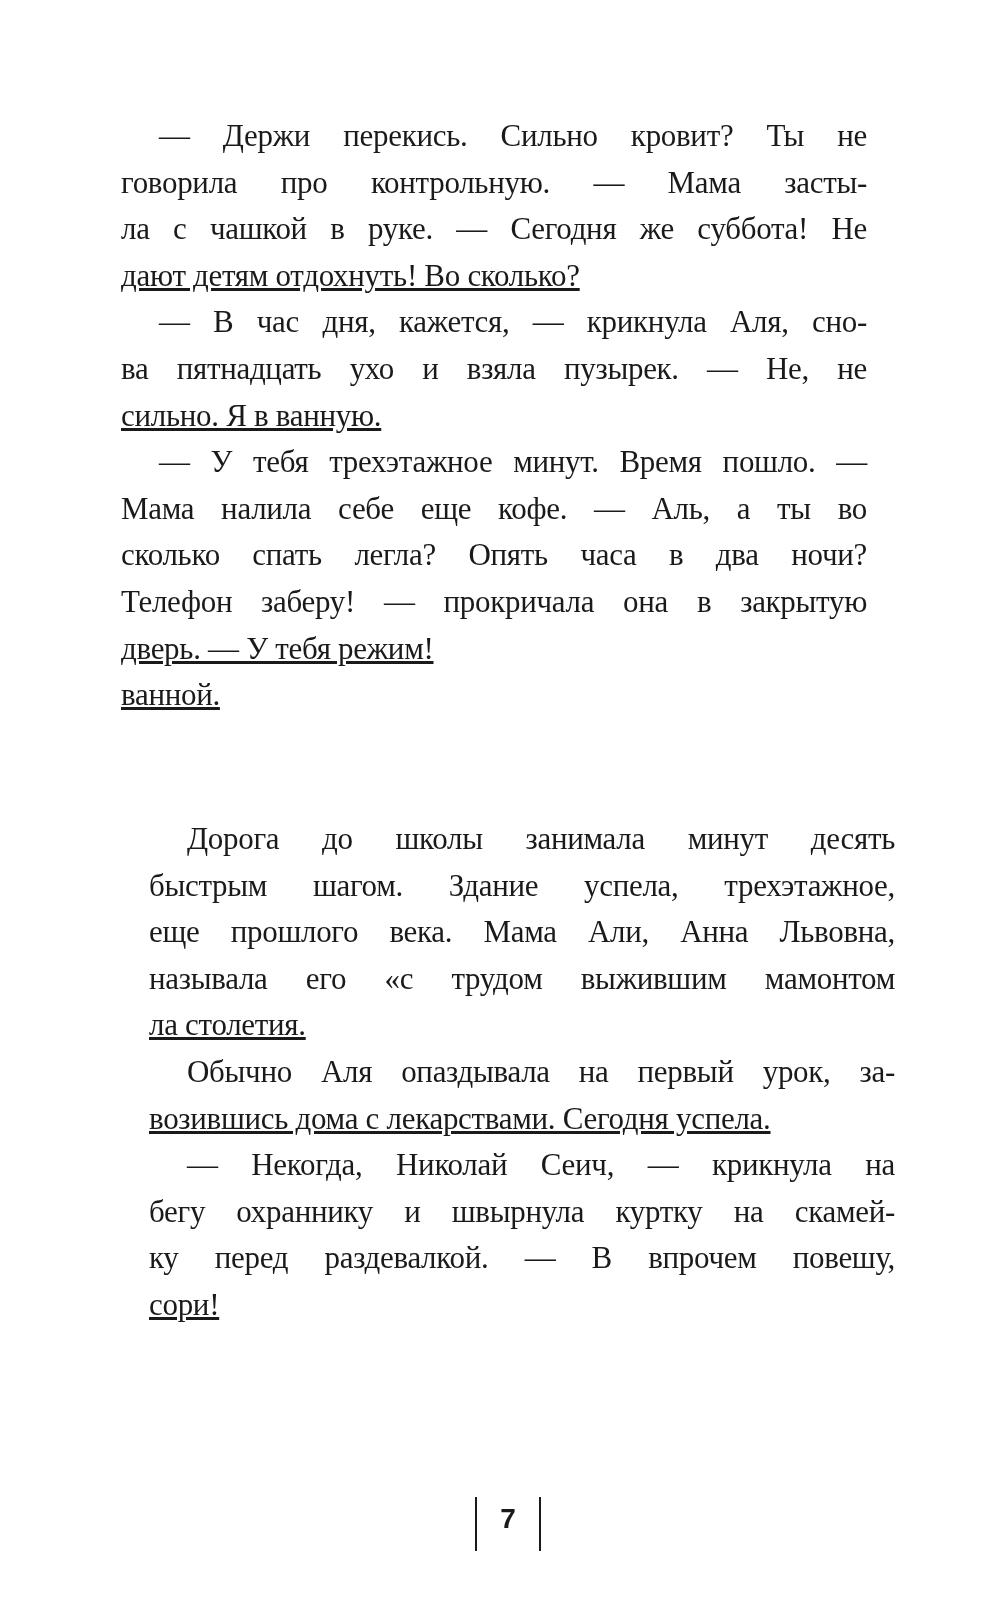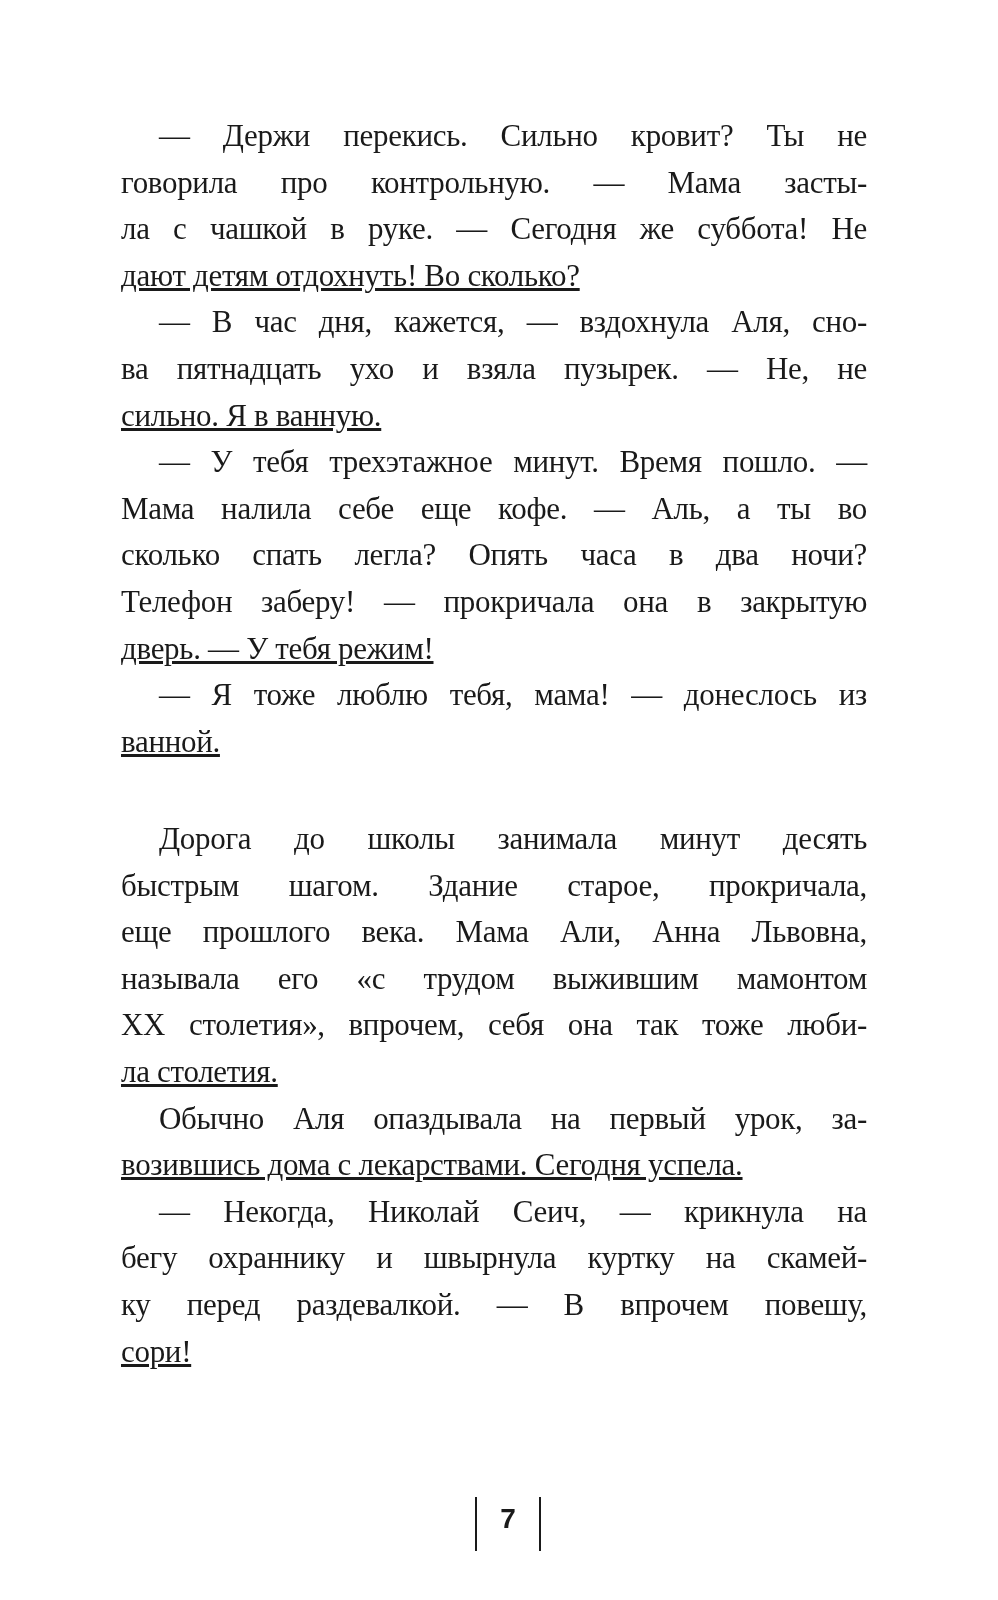--- a/index.html
+++ b/index.html
@@ -38,21 +38,21 @@
       height: 46.6px;
     }
     .line.last {
       text-align-last: left;
       text-decoration: underline;
     }
     .line.indent {
       padding-left: 38px;
     }
     #block1 { top: 113px; }
-    #block2 { top: 816px; }
+    #block2 { top: 816px; margin-left: 28px; }
     .footer {
       position: absolute;
       left: 0;
       top: 1495px;
       width: 998px;
       height: 60px;
     }
     .folio-bar {
       position: absolute;
       top: 2px;
@@ -79,41 +79,39 @@
 
 <div class="page">
 
   <div class="text-block" id="block1">
 
     <span class="line indent">— Держи перекись. Сильно кровит? Ты не</span>
     <span class="line">говорила про контрольную. — Мама засты-</span>
     <span class="line">ла с чашкой в руке. — Сегодня же суббота! Не</span>
     <span class="line last">дают детям отдохнуть! Во сколько?</span>
 
-    <span class="line indent">— В час дня, кажется, — вздохнула Аля, сно-</span>
+    <span class="line indent">— В час дня, кажется, — крикнула Аля, сно-</span>
     <span class="line">ва пятнадцать ухо и взяла пузырек. — Не, не</span>
     <span class="line last">сильно. Я в ванную.</span>
 
     <span class="line indent">— У тебя трехэтажное минут. Время пошло. —</span>
     <span class="line">Мама налила себе еще кофе. — Аль, а ты во</span>
     <span class="line">сколько спать легла? Опять часа в два ночи?</span>
     <span class="line">Телефон заберу! — прокричала она в закрытую</span>
     <span class="line last">дверь. — У тебя режим!</span>
 
-    <span class="line indent">— Я тоже люблю тебя, мама! — донеслось из</span>
     <span class="line last">ванной.</span>
   </div>
 
   <div class="text-block" id="block2">
 
     <span class="line indent">Дорога до школы занимала минут десять</span>
-    <span class="line">быстрым шагом. Здание старое, прокричала,</span>
+    <span class="line">быстрым шагом. Здание успела, трехэтажное,</span>
     <span class="line">еще прошлого века. Мама Али, Анна Львовна,</span>
     <span class="line">называла его «с трудом выжившим мамонтом</span>
-    <span class="line">XX столетия», впрочем, себя она так тоже люби-</span>
     <span class="line last">ла столетия.</span>
 
     <span class="line indent">Обычно Аля опаздывала на первый урок, за-</span>
     <span class="line last">возившись дома с лекарствами. Сегодня успела.</span>
 
     <span class="line indent">— Некогда, Николай Сеич, — крикнула на</span>
     <span class="line">бегу охраннику и швырнула куртку на скамей-</span>
     <span class="line">ку перед раздевалкой. — В впрочем повешу,</span>
     <span class="line last">сори!</span>
   </div>

